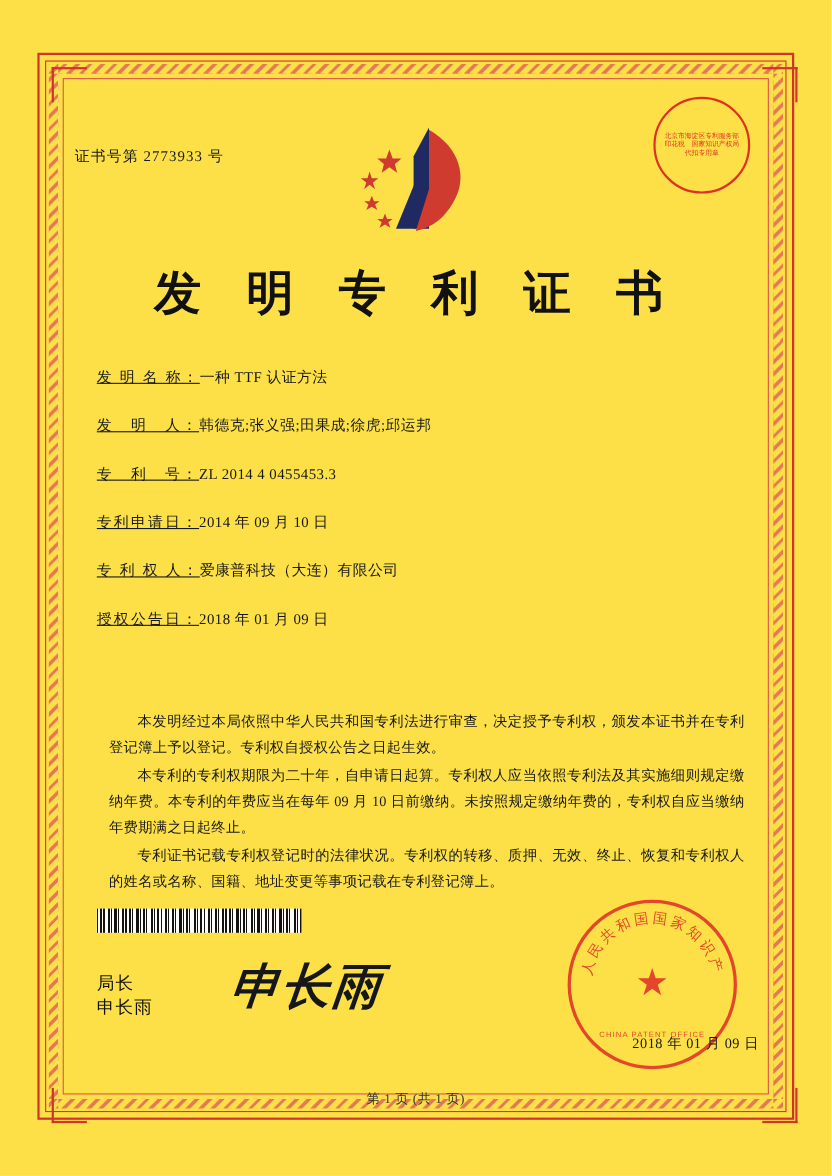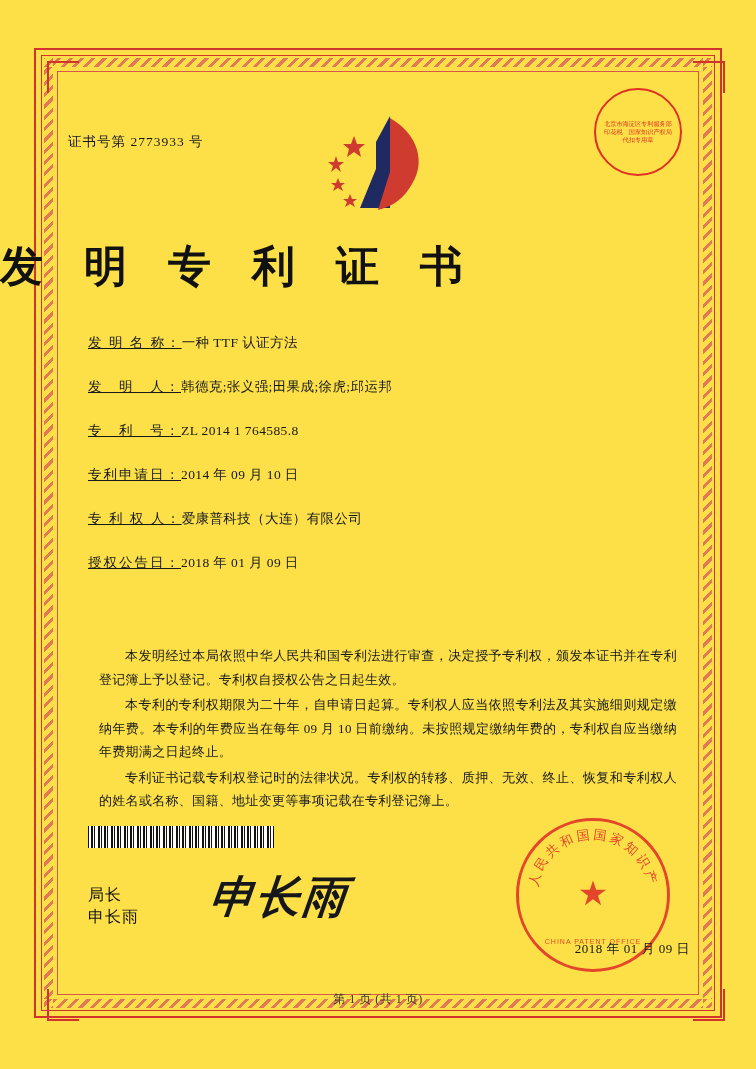--- a/index.html
+++ b/index.html
@@ -103,20 +103,21 @@
     display: flex;
     align-items: center;
     justify-content: center;
     opacity: .92;
   }
   .seal-top span { display: block; transform: scale(.95); }
 
   .title {
     position: absolute;
     left: 0; right: 0; top: 238px;
+    text-align: center;
     font-size: 43px;
     letter-spacing: 13px;
     font-weight: bold;
     color: #111;
     font-family: "DejaVu Serif", "Liberation Serif", serif;
   }
 
   
   .fields {
     position: absolute;
@@ -268,21 +269,21 @@
   <div class="title">发 明 专 利 证 书</div>
 
   <div class="fields">
     <div class="field">
       <span class="label">发 明 名 称：</span><span class="value">一种 TTF 认证方法</span>
     </div>
     <div class="field">
       <span class="label">发　明　人：</span><span class="value">韩德克;张义强;田果成;徐虎;邱运邦</span>
     </div>
     <div class="field">
-      <span class="label">专　利　号：</span><span class="value">ZL 2014 1 764585.8</span>
+      <span class="label">专　利　号：</span><span class="value">ZL 2014 4 0455453.3</span>
     </div>
     <div class="field">
       <span class="label">专利申请日：</span><span class="value">2014 年 09 月 10 日</span>
     </div>
     <div class="field">
       <span class="label">专 利 权 人：</span><span class="value">爱康普科技（大连）有限公司</span>
     </div>
     <div class="field">
       <span class="label">授权公告日：</span><span class="value">2018 年 01 月 09 日</span>
     </div>

